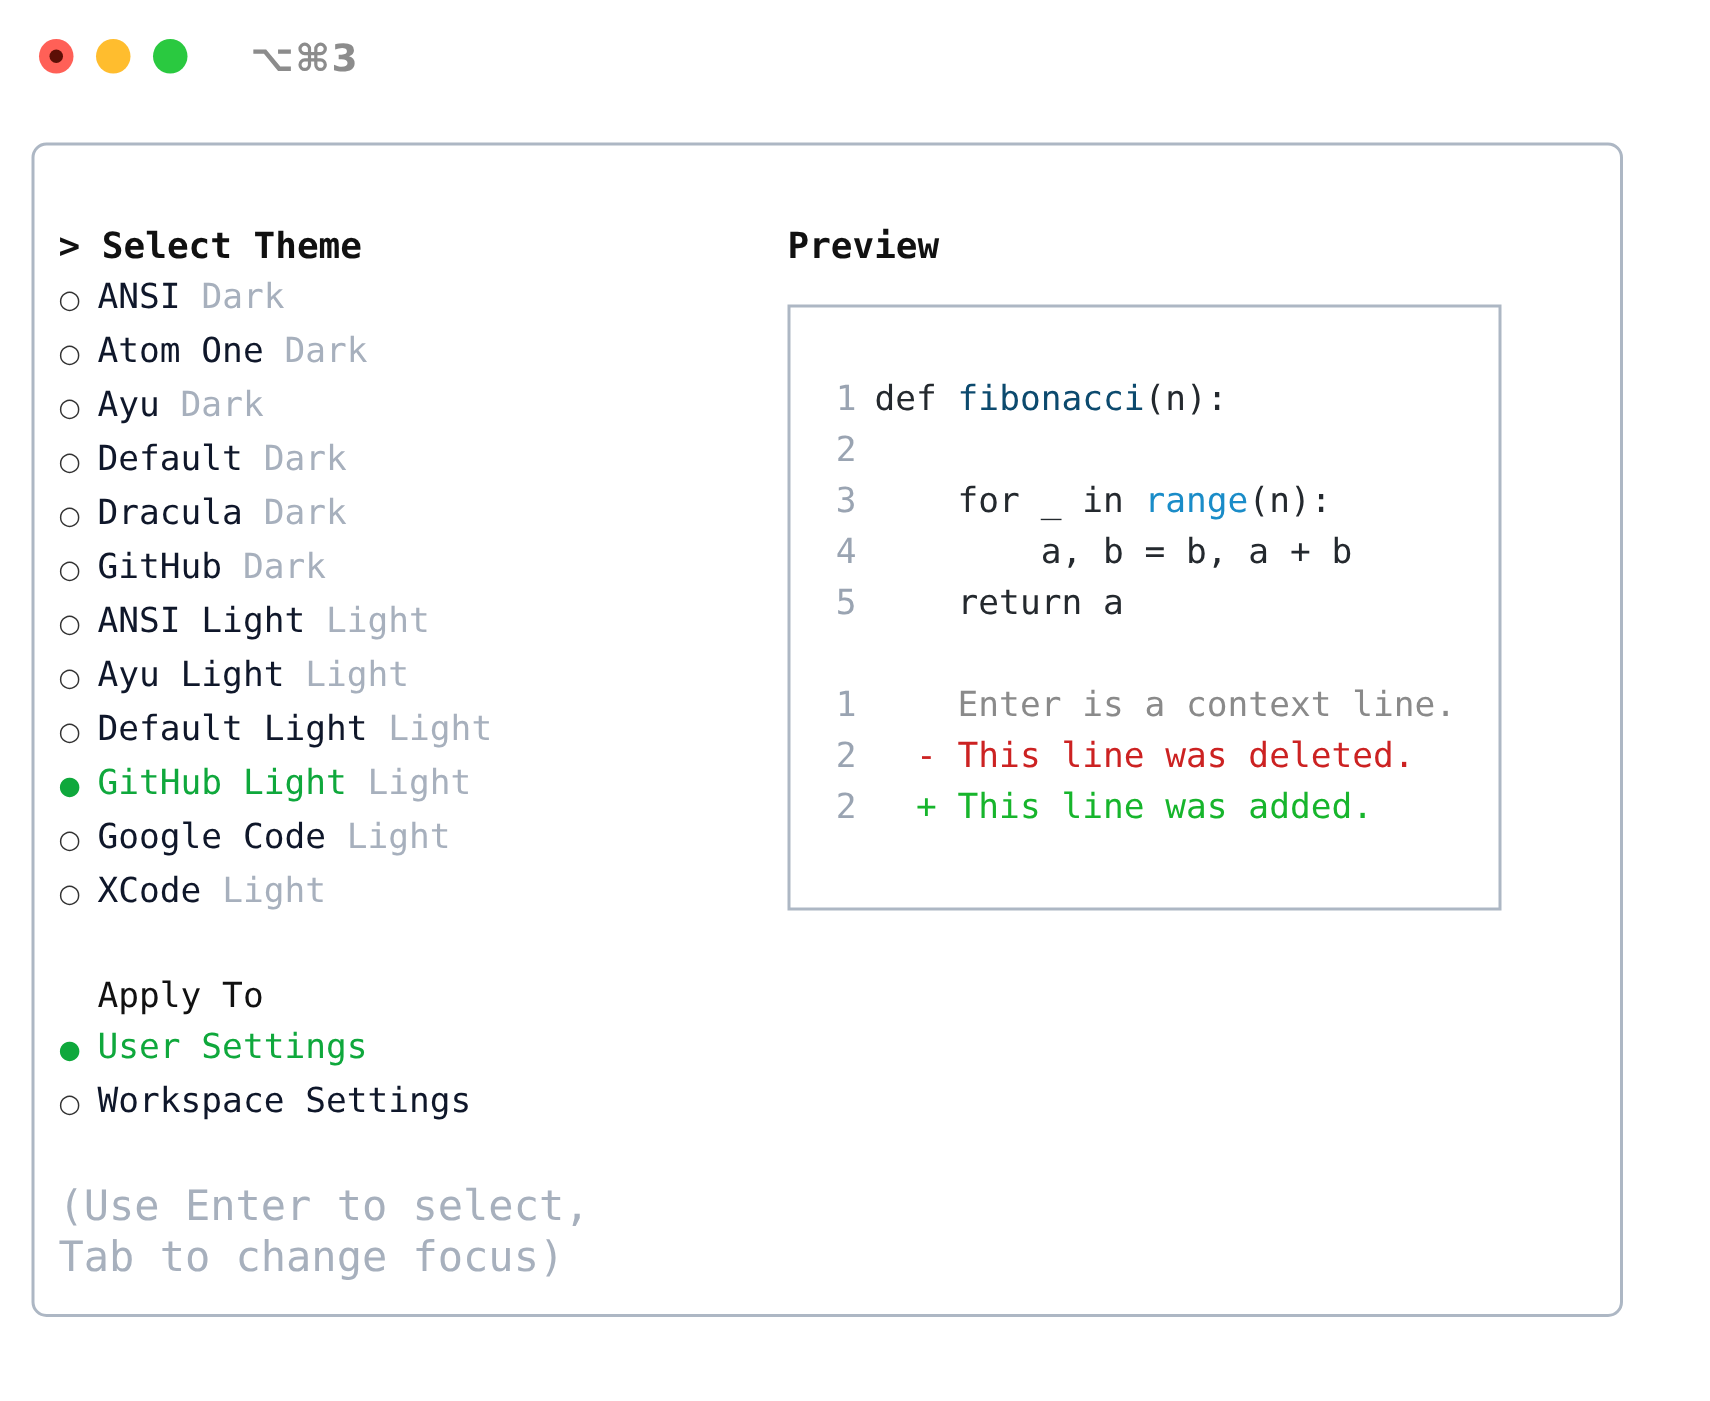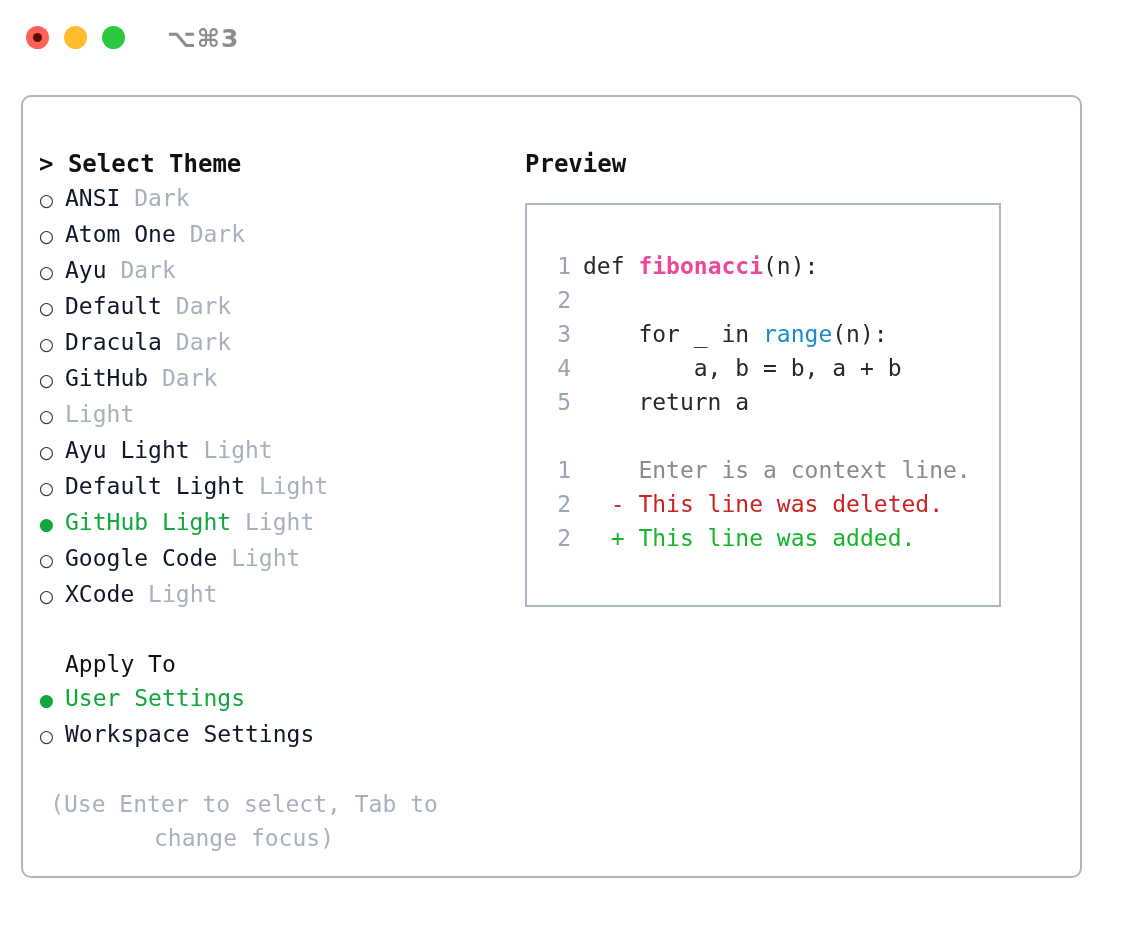--- a/index.html
+++ b/index.html
@@ -126,26 +126,25 @@
   .apply-head {
     font-size: 23px;
     color: #111111;
     line-height: 34px;
     white-space: pre;
     padding-left: 26px;
   }
 
   .hint {
     margin-top: 34px;
-    font-size: 23px;
+    font-size: 28px;
     line-height: 34px;
     color: #a7b0bd;
     width: 410px;
     white-space: normal;
-    text-align: center;
   }
 
   
   .right-col {
     position: absolute;
     left: 502px;
     top: 50px;
     width: 490px;
   }
   .preview-head {
@@ -173,21 +172,21 @@
   .lineno {
     display: inline-block;
     width: 26px;
     flex: 0 0 26px;
     text-align: right;
     color: #9aa4b2;
     margin-right: 12px;
   }
   .code-text { color: #24292e; }
 
-  .tok-func  { color: #ec4899; font-weight: bold; }
+  .tok-func  { color: #0c4a6e; }
   .tok-num   { color: #007e7e; }
   .tok-builtin { color: #1a8cc8; }
   .tok-plain { color: #24292e; }
 
   .diff-gap { height: 34px; }
   .diff-ctx { color: #8a8a8a; }
   .diff-del { color: #cc2222; }
   .diff-add { color: #17b52c; }
 </style>
 </head>
@@ -210,21 +209,21 @@
 
       <div class="section-head"><span class="head-caret">&gt; </span><span>Select Theme</span></div>
 
       <div class="opt-list" id="theme-options">
           <div class="opt"><span class="marker">○</span><span class="opt-label">ANSI </span><span class="opt-variant">Dark</span></div>
           <div class="opt"><span class="marker">○</span><span class="opt-label">Atom One </span><span class="opt-variant">Dark</span></div>
           <div class="opt"><span class="marker">○</span><span class="opt-label">Ayu </span><span class="opt-variant">Dark</span></div>
           <div class="opt"><span class="marker">○</span><span class="opt-label">Default </span><span class="opt-variant">Dark</span></div>
           <div class="opt"><span class="marker">○</span><span class="opt-label">Dracula </span><span class="opt-variant">Dark</span></div>
           <div class="opt"><span class="marker">○</span><span class="opt-label">GitHub </span><span class="opt-variant">Dark</span></div>
-          <div class="opt"><span class="marker">○</span><span class="opt-variant">Light</span></div>
+          <div class="opt"><span class="marker">○</span><span class="opt-label">ANSI Light </span><span class="opt-variant">Light</span></div>
           <div class="opt"><span class="marker">○</span><span class="opt-label">Ayu Light </span><span class="opt-variant">Light</span></div>
           <div class="opt"><span class="marker">○</span><span class="opt-label">Default Light </span><span class="opt-variant">Light</span></div>
           <div class="opt selected"><span class="marker">●</span><span class="opt-label">GitHub Light </span><span class="opt-variant">Light</span></div>
           <div class="opt"><span class="marker">○</span><span class="opt-label">Google Code </span><span class="opt-variant">Light</span></div>
           <div class="opt"><span class="marker">○</span><span class="opt-label">XCode </span><span class="opt-variant">Light</span></div>
         </div>
 
       <div class="spacer-row"></div>
 
       <div class="apply-head">Apply To</div>

